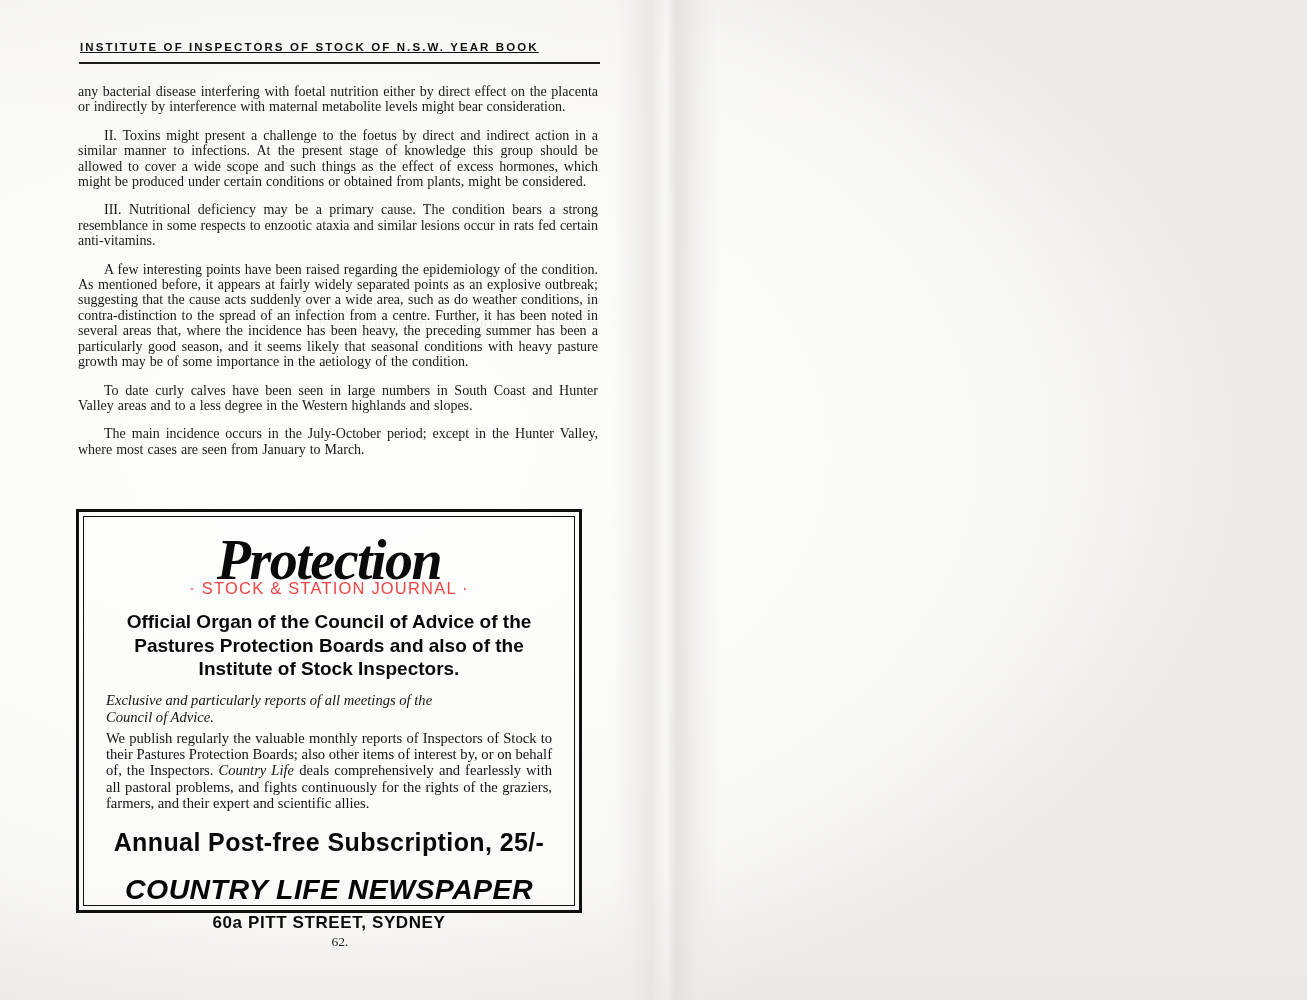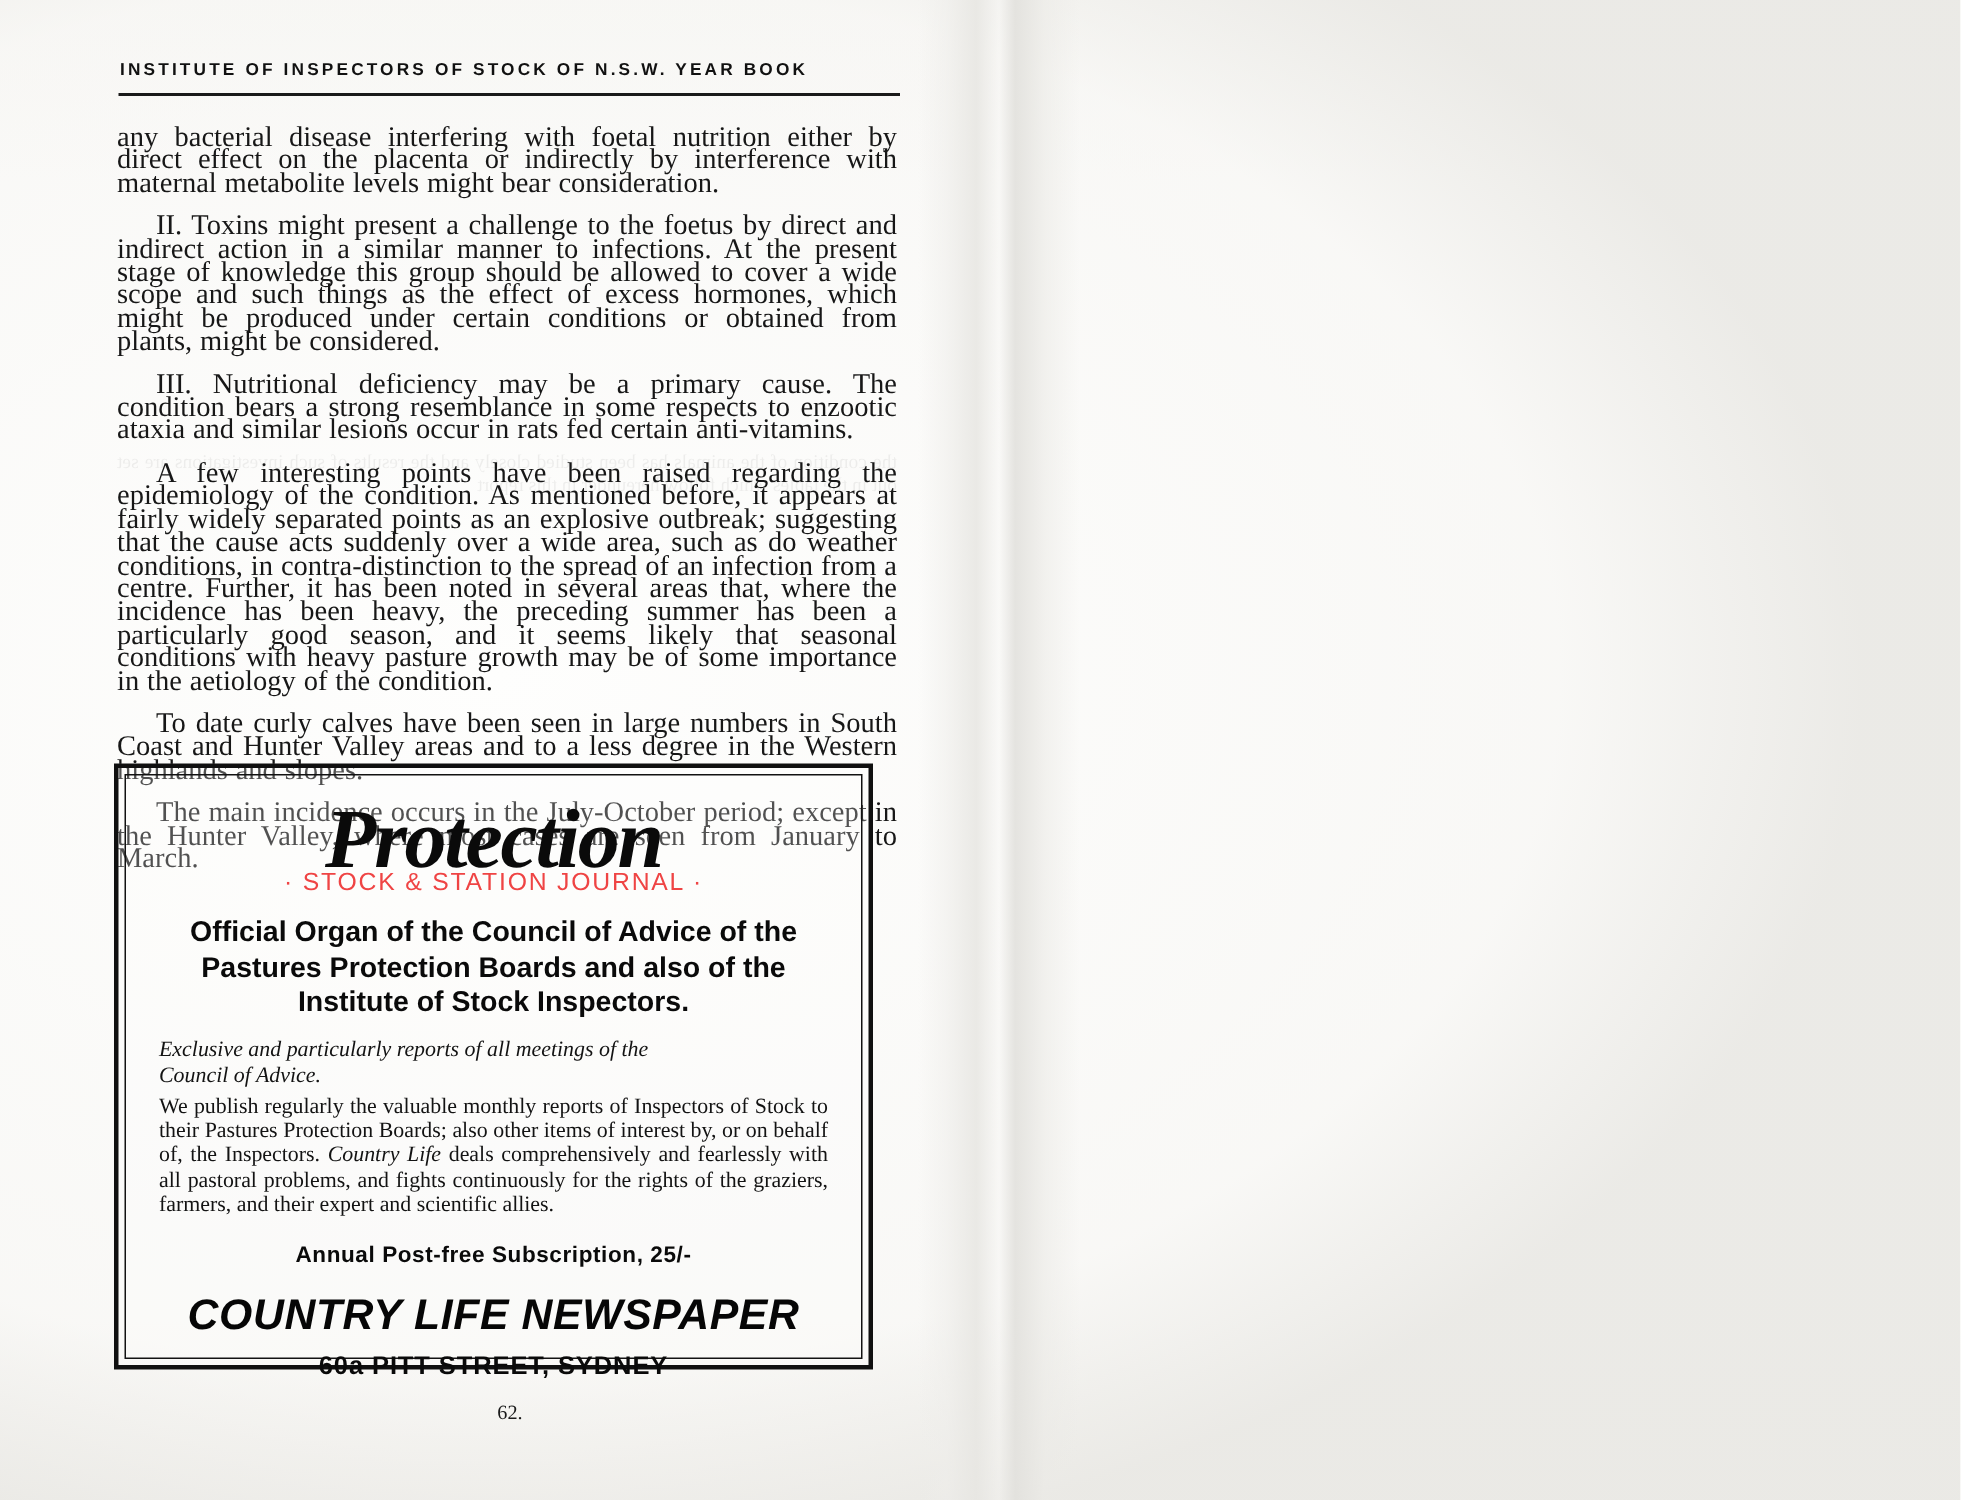--- a/index.html
+++ b/index.html
@@ -61,36 +61,37 @@
   #page-right { left: 690px; width: 617px; }
 
   .running-head {
     position: absolute;
     font-family: "Liberation Sans", sans-serif;
     font-weight: bold;
     font-size: 11.5px;
     letter-spacing: 2.1px;
     color: #111;
     white-space: nowrap;
+    text-decoration: underline;
   }
   #head-left  { left: 80px;  top: 41px; }
 
   .head-rule {
     position: absolute;
     height: 2px;
     background: #1a1a1a;
   }
   #rule-left  { left: 79px;  top: 62px; width: 521px; }
 
   
   .column {
     position: absolute;
     text-align: justify;
     font-family: "Liberation Serif", serif;
-    font-size: 19px;
+    font-size: 14px;
     line-height: 15.4px;
     color: #171717;
   }
   #col-left  { left: 78px;  top: 84px;  width: 520px; }
 
   .column p {
     margin: 0 0 13px 0;
     text-indent: 26px;
     text-align: justify;
     word-spacing: 0.5px;
@@ -160,21 +161,21 @@
     font-size: 14.6px;
     line-height: 16.4px;
     color: #131313;
     text-align: justify;
     margin-top: 4px;
   }
   .ad-body i { font-style: italic; }
   .ad-sub {
     font-family: "Liberation Sans", sans-serif;
     font-weight: bold;
-    font-size: 15px;
+    font-size: 25px;
     letter-spacing: 0.4px;
     color: #0a0a0a;
     margin-top: 16px;
   }
   .ad-news {
     font-family: "Liberation Sans", sans-serif;
     font-weight: bold;
     font-style: italic;
     font-size: 28.5px;
     letter-spacing: 0.4px;

